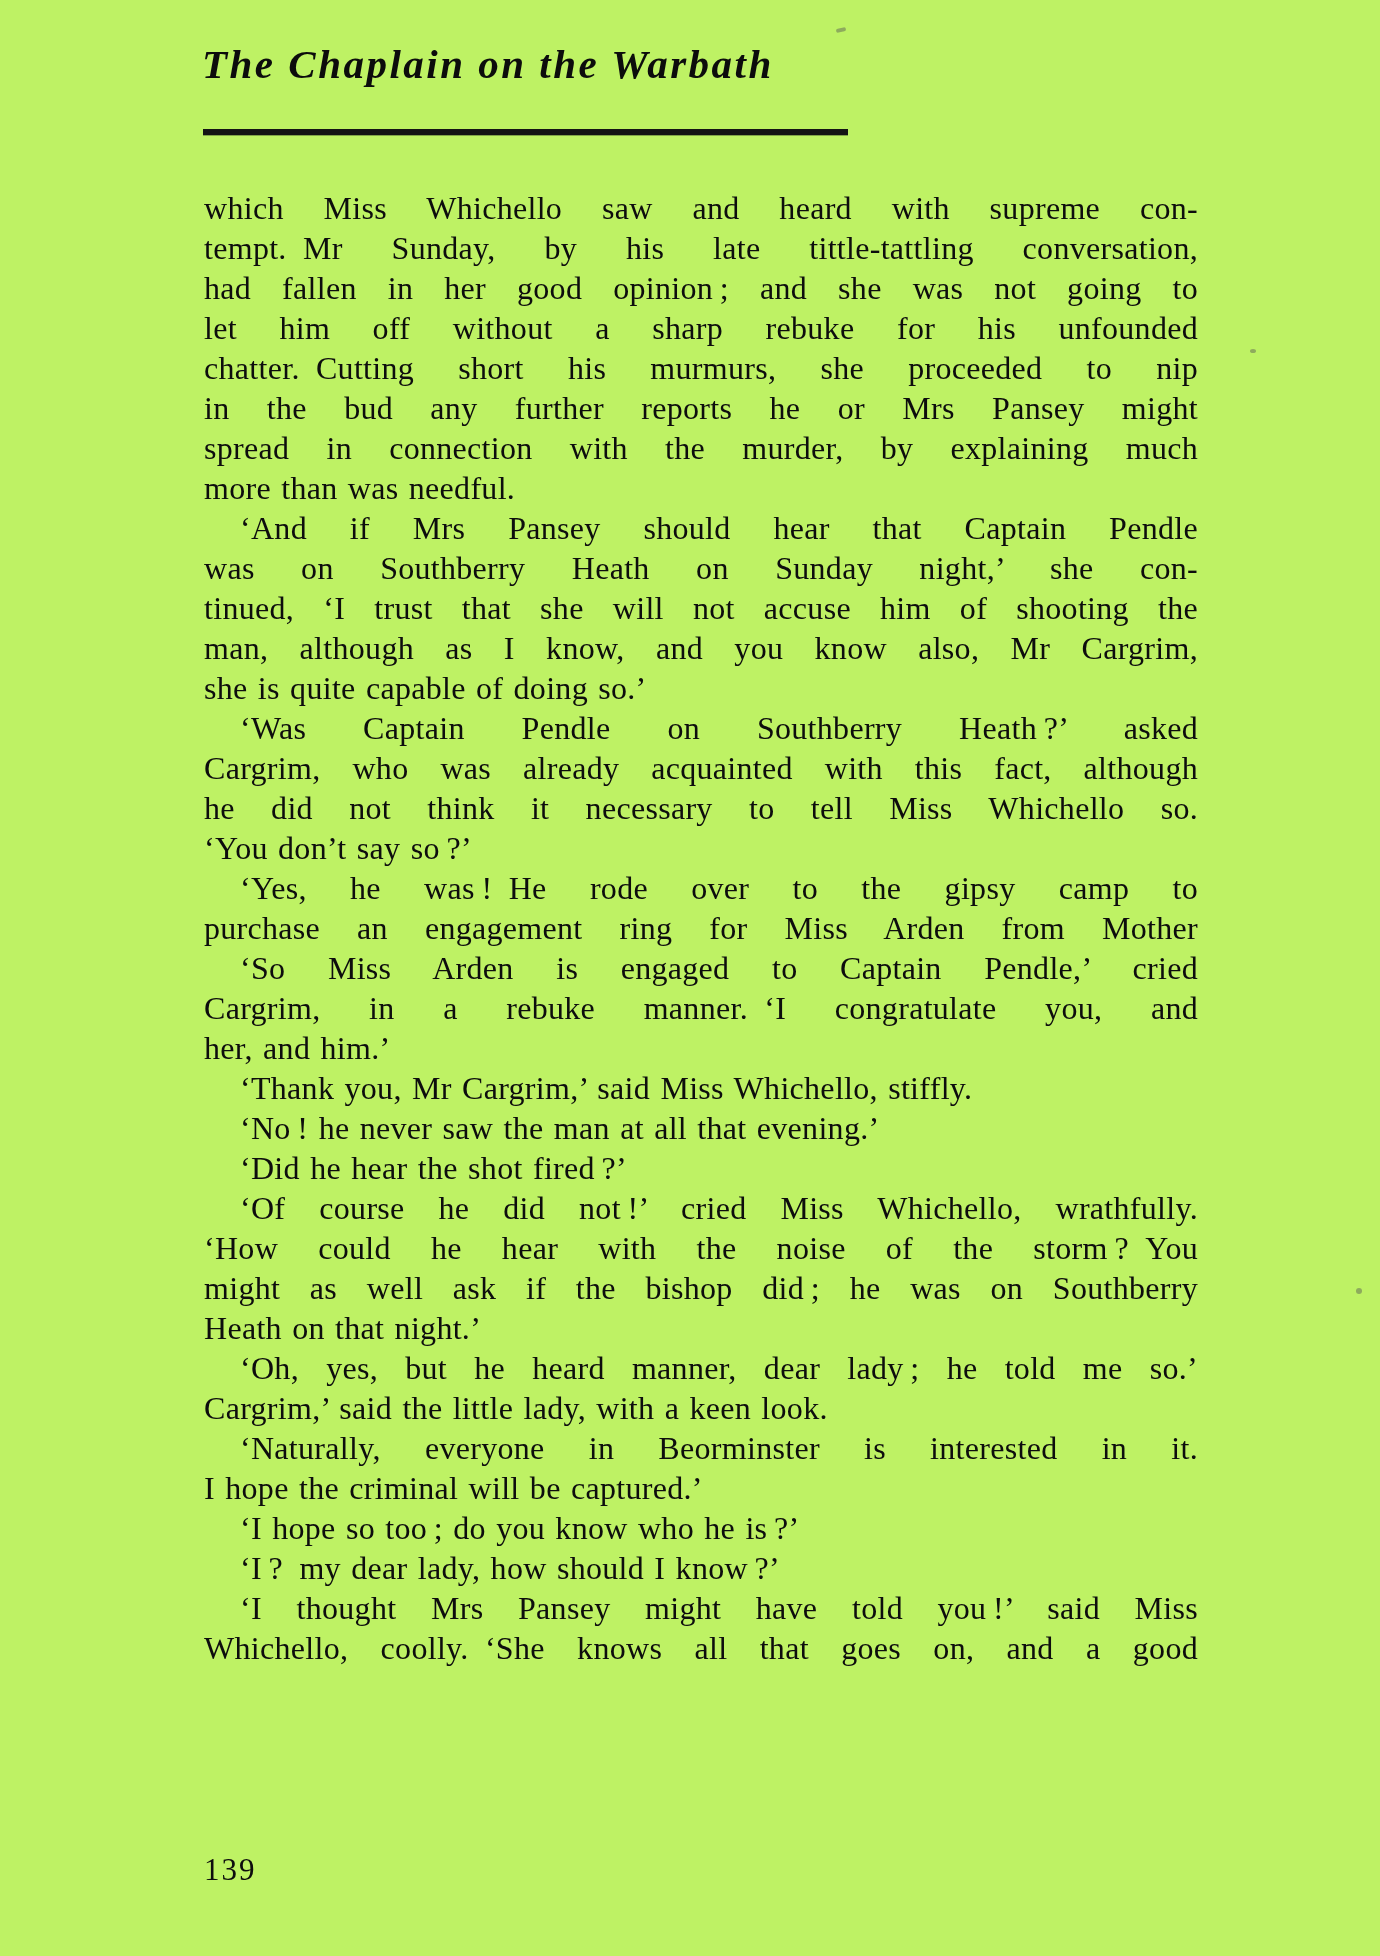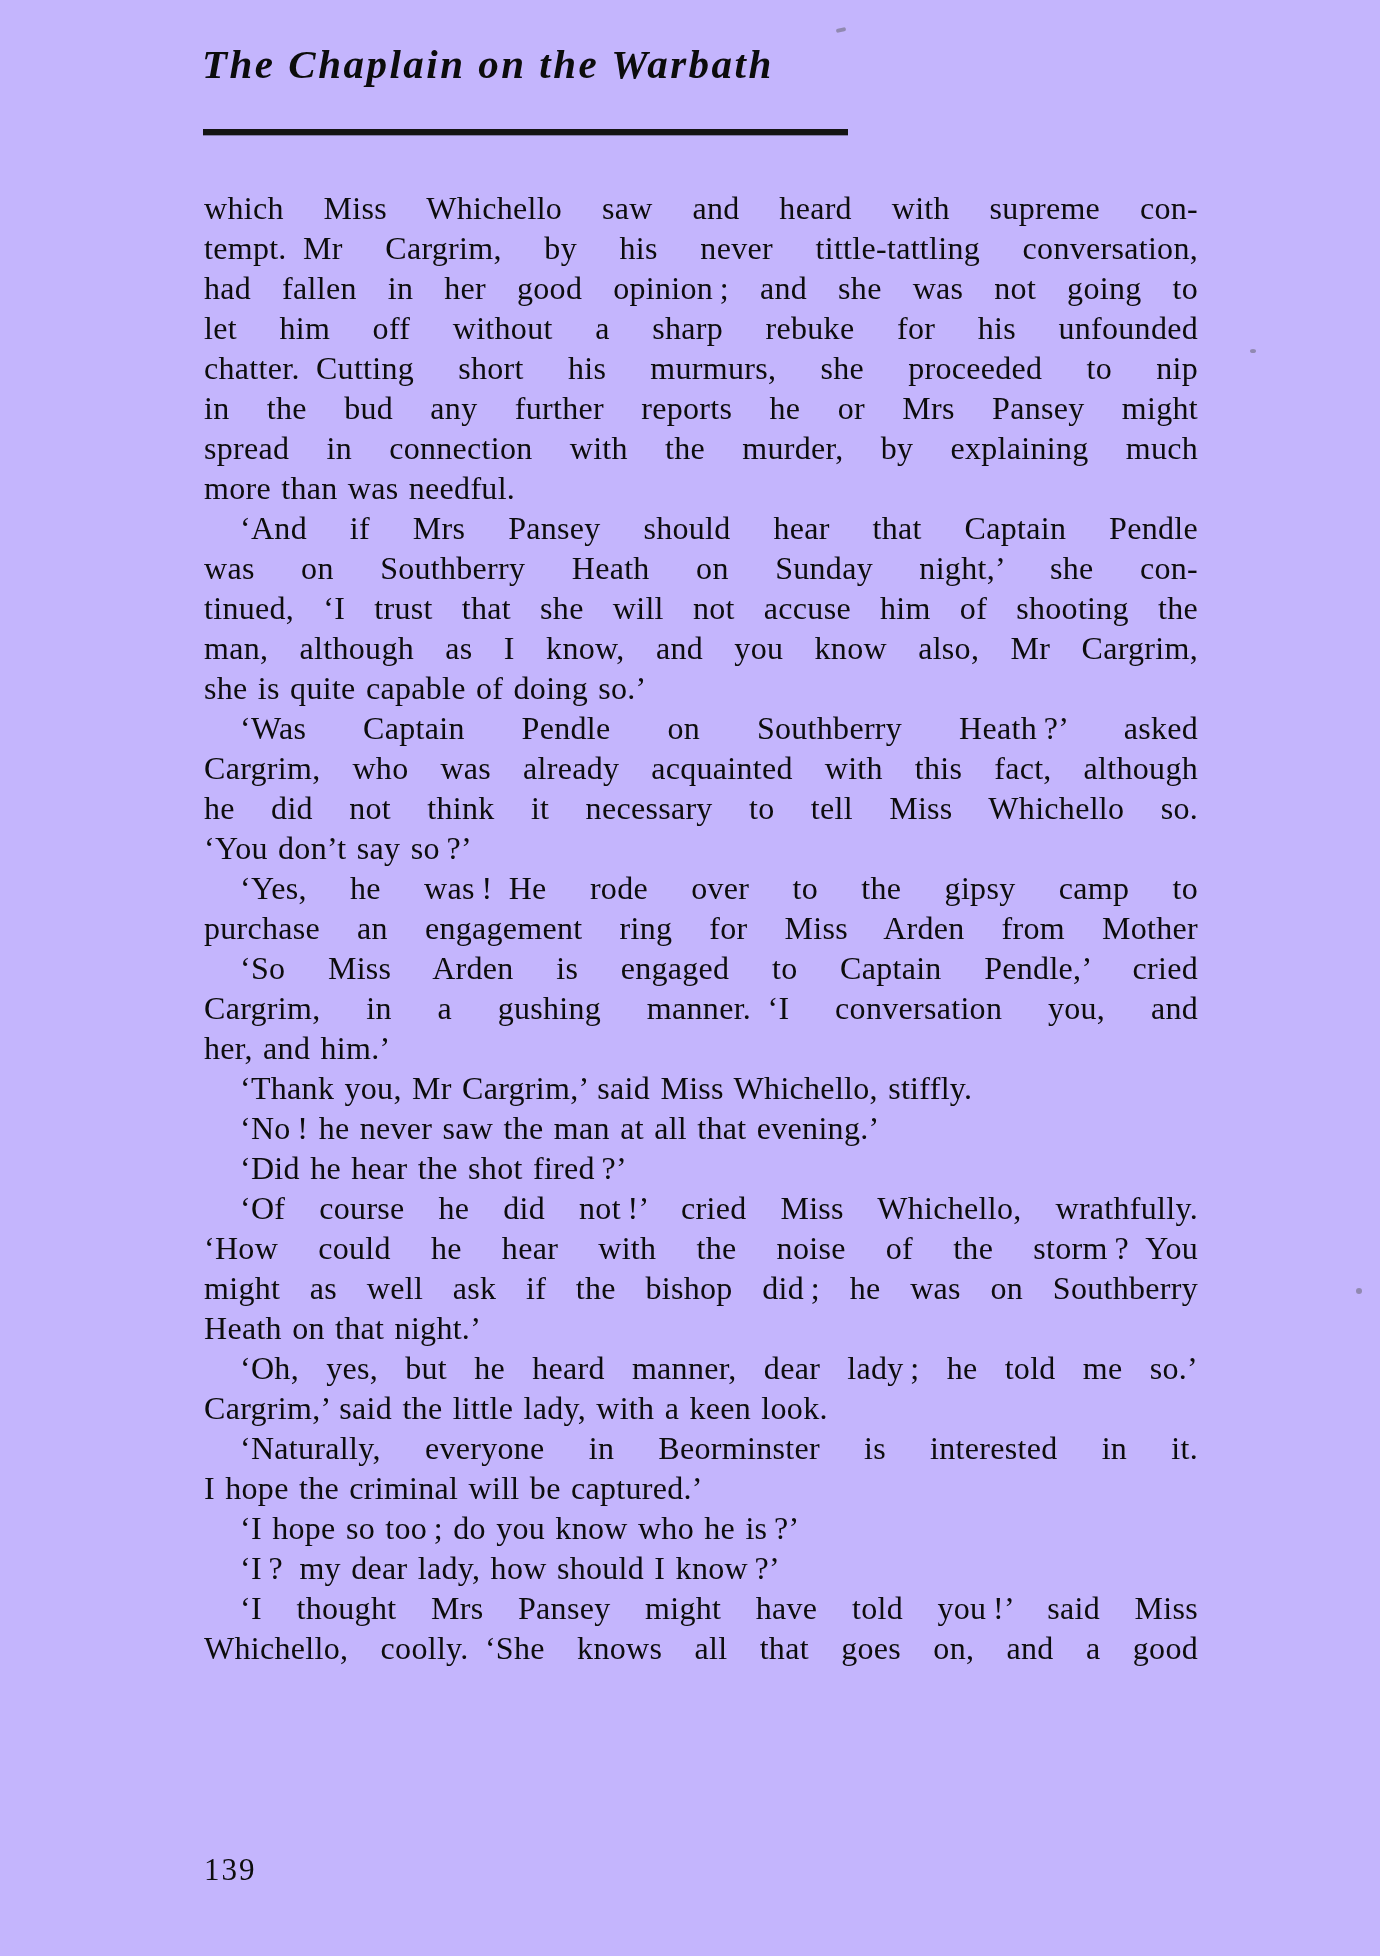--- a/index.html
+++ b/index.html
@@ -1,21 +1,21 @@
 <!DOCTYPE html>
 <html><head>
 <meta charset="utf-8">
 <style>
   html,body { margin:0; padding:0; }
   body { background:#e8e8e6; }
   .page {
     position:relative;
     width:1380px; height:1956px;
     margin:0 auto;
-    background:#c4b5fd;
+    background:#bef264;
     color:#101010;
     font-family:"Liberation Serif","DejaVu Serif",serif;
     overflow:hidden;
   }
   .header-title {
     position:absolute; left:202px; top:40px;
     width:700px;
     font-size:41px; font-style:italic; font-weight:bold;
     letter-spacing:2.5px;
     color:#0c0c0c;
@@ -58,21 +58,21 @@
 
 <div class="page">
 
   <div class="header-title">The Chaplain on the Warbath</div>
   <div class="header-rule"></div>
 
   <div class="body-text">
 
     <div class="para">
       <div class="line j">which Miss Whichello saw and heard with supreme con-</div>
-      <div class="line j">tempt. Mr Cargrim, by his never tittle-tattling conversation,</div>
+      <div class="line j">tempt. Mr Sunday, by his late tittle-tattling conversation,</div>
       <div class="line j">had fallen in her good opinion ; and she was not going to</div>
       <div class="line j">let him off without a sharp rebuke for his unfounded</div>
       <div class="line j">chatter. Cutting short his murmurs, she proceeded to nip</div>
       <div class="line j">in the bud any further reports he or Mrs Pansey might</div>
       <div class="line j">spread in connection with the murder, by explaining much</div>
       <div class="line">more than was needful.</div>
     </div>
 
     <div class="para">
       <div class="line j ind">‘And if Mrs Pansey should hear that Captain Pendle</div>
@@ -89,21 +89,21 @@
       <div class="line">‘You don’t say so ?’</div>
     </div>
 
     <div class="para">
       <div class="line j ind">‘Yes, he was ! He rode over to the gipsy camp to</div>
       <div class="line j">purchase an engagement ring for Miss Arden from Mother</div>
     </div>
 
     <div class="para">
       <div class="line j ind">‘So Miss Arden is engaged to Captain Pendle,’ cried</div>
-      <div class="line j">Cargrim, in a gushing manner. ‘I conversation you, and</div>
+      <div class="line j">Cargrim, in a rebuke manner. ‘I congratulate you, and</div>
       <div class="line">her, and him.’</div>
     </div>
 
     <div class="para">
       <div class="line ind">‘Thank you, Mr Cargrim,’ said Miss Whichello, stiffly.</div>
     </div>
 
 
     <div class="para">
       <div class="line ind">‘No ! he never saw the man at all that evening.’</div>

